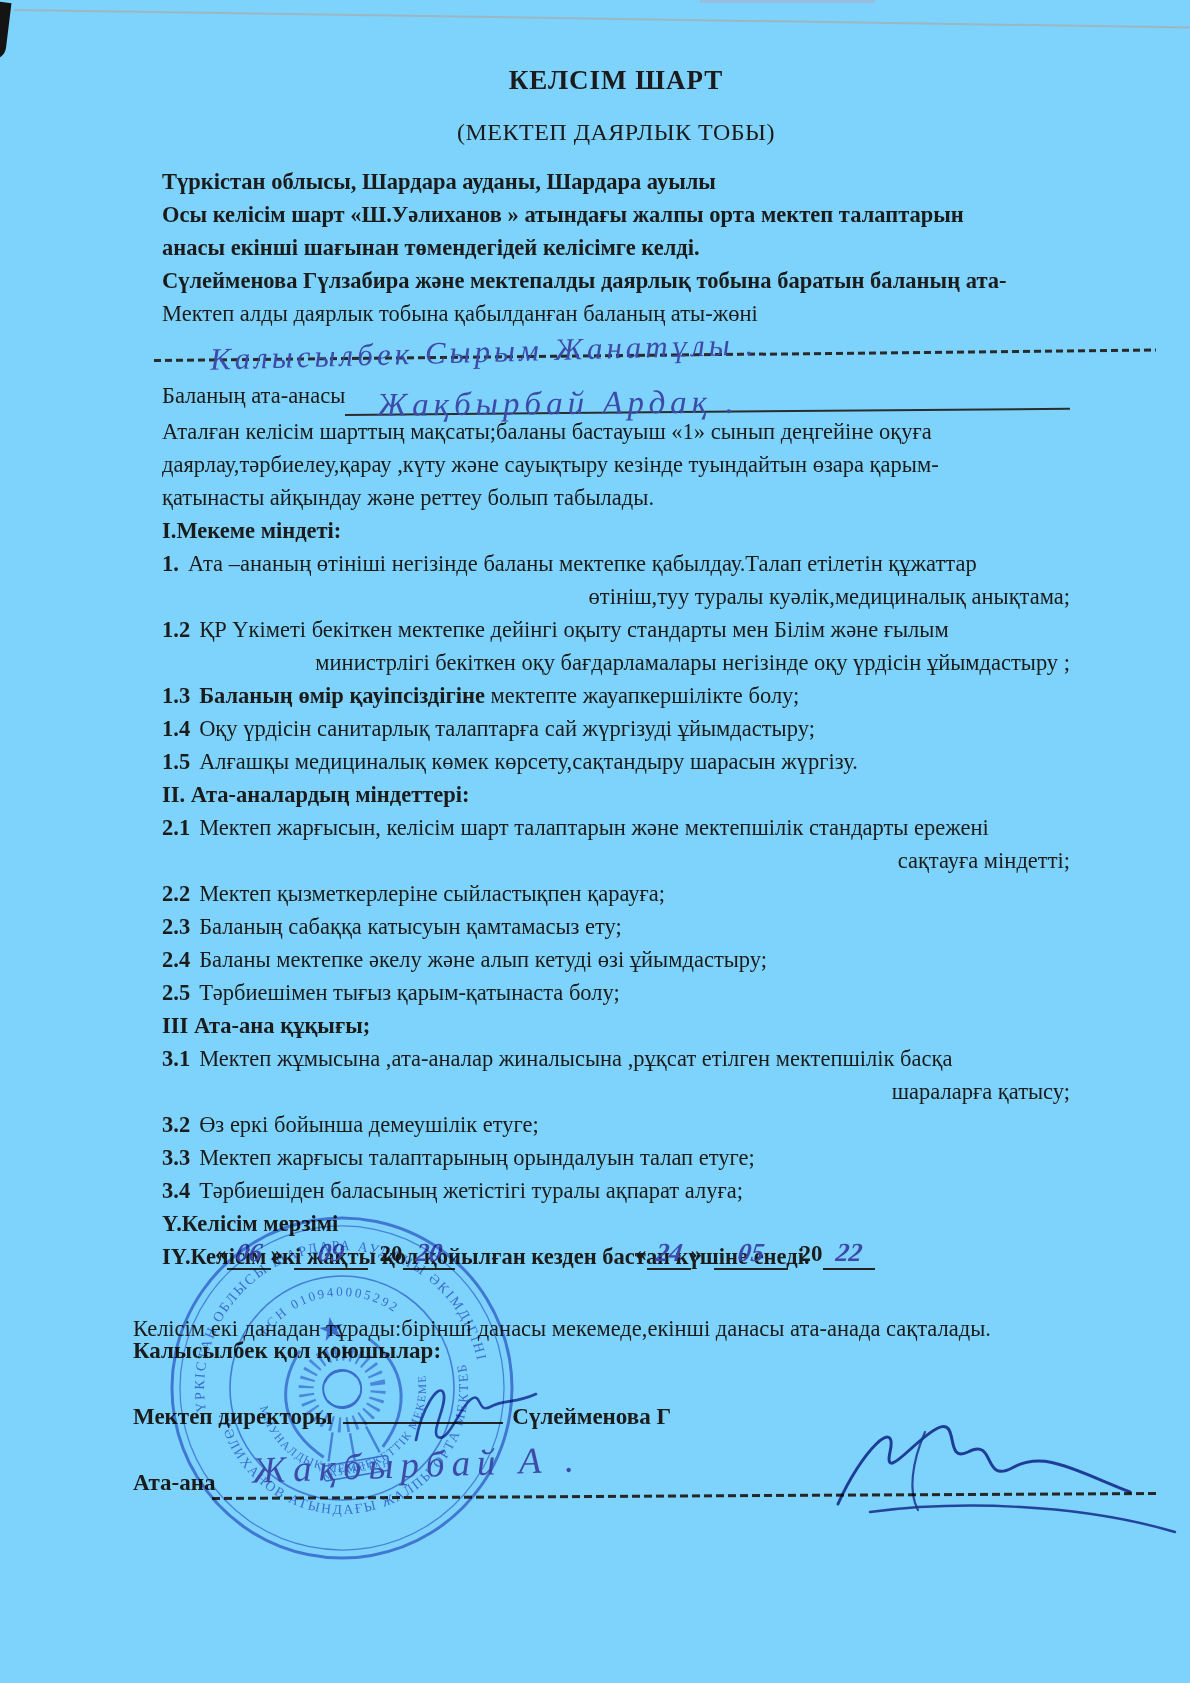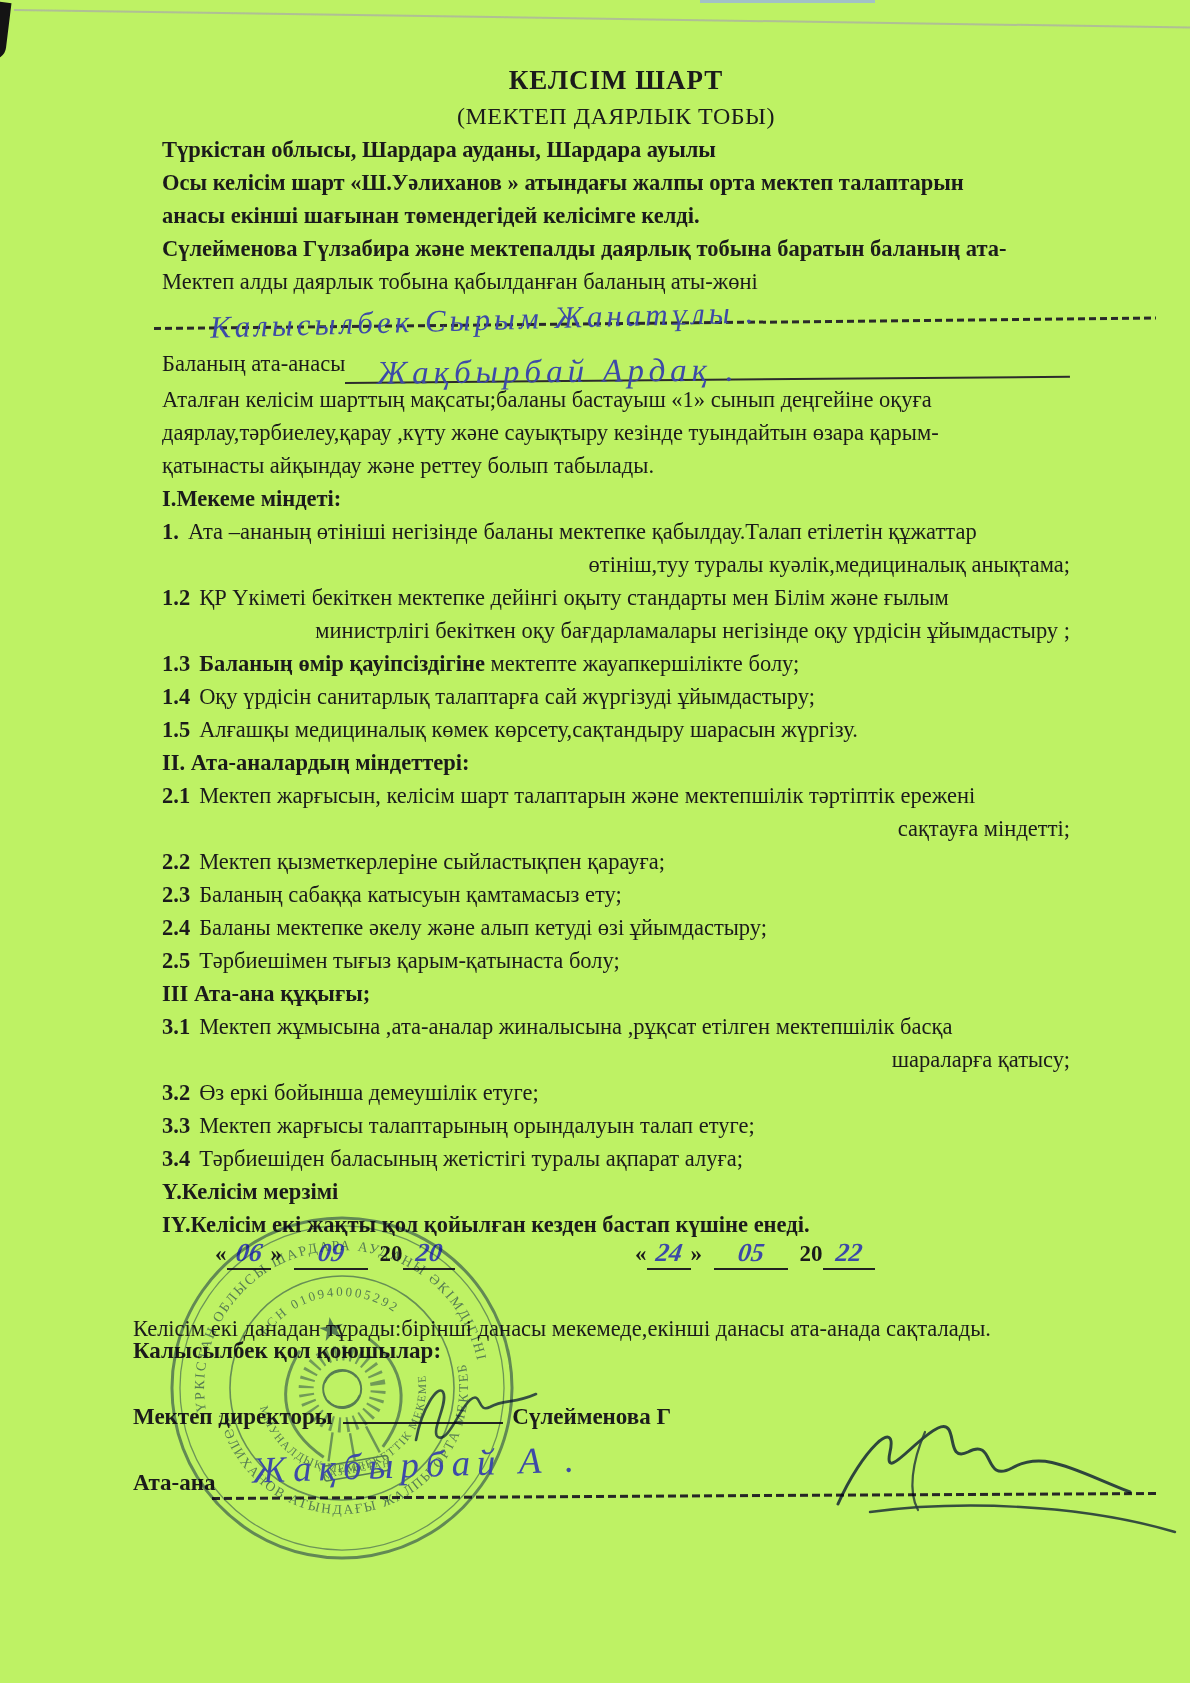--- a/index.html
+++ b/index.html
@@ -1,28 +1,28 @@
 <!DOCTYPE html>
 <html><head>
 <meta charset="utf-8">
 <style>
   html,body{margin:0;padding:0;background:#e8e8e8;}
-  .page{position:relative;width:1190px;height:1683px;background:#bef264;overflow:hidden;
+  .page{position:relative;width:1190px;height:1683px;background:#7dd3fc;overflow:hidden;
         font-family:"Liberation Serif",serif;color:#1b1b1b;}
   
   .scan-top-line{position:absolute;top:9px;left:14px;width:1190px;height:2px;background:#a9a9a9;
                  transform:rotate(0.85deg);transform-origin:left top;opacity:.7;}
   .corner-mark{position:absolute;top:2px;left:-7px;width:15px;height:58px;background:#141414;
                border-radius:0 0 14px 2px;transform:rotate(7deg);}
   .top-sliver{position:absolute;top:0;left:700px;width:175px;height:3px;background:#9db8d8;opacity:.85;}
 
   .content{position:absolute;top:62px;left:162px;width:908px;font-size:22.5px;line-height:33px;}
   .b{font-weight:bold;}
   h1{margin:0;font-size:27px;line-height:37px;text-align:center;font-weight:bold;letter-spacing:1px;}
-  h2{margin:0;font-size:24px;line-height:34px;text-align:center;font-weight:normal;letter-spacing:.5px;}
+  h2{margin:16px;font-size:24px;line-height:34px;text-align:center;font-weight:normal;letter-spacing:.5px;}
   p{margin:0;}
   .heading{font-weight:bold;}
   .item .num{font-weight:bold;margin-right:9px;}
   .item .emph{font-weight:bold;}
   .cont{margin:0;text-align:right;}
 
   
   .hw{font-style:italic;color:#3d4aa8;white-space:nowrap;}
   .child-row{position:relative;height:36px;}
   .child-dashes{position:absolute;bottom:4px;left:-8px;width:1002px;height:3px;
@@ -110,21 +110,21 @@
     <div class="item">
       <span class="num">1.4</span><span>Оқу үрдісін санитарлық талаптарға сай жүргізуді ұйымдастыру;</span>
     </div>
     <div class="item">
       <span class="num">1.5</span><span>Алғашқы медициналық көмек көрсету,сақтандыру шарасын жүргізу.</span>
     </div>
 
     <p class="heading">ІІ. Ата-аналардың міндеттері:</p>
 
     <div class="item">
-      <span class="num">2.1</span><span>Мектеп жарғысын, келісім шарт талаптарын  және мектепшілік тәртіптік ережені</span>
+      <span class="num">2.1</span><span>Мектеп жарғысын, келісім шарт талаптарын  және мектепшілік стандарты ережені</span>
       <p class="cont">сақтауға міндетті;</p>
     </div>
     <div class="item">
       <span class="num">2.2</span><span>Мектеп қызметкерлеріне сыйластықпен қарауға;</span>
     </div>
     <div class="item">
       <span class="num">2.3</span><span>Баланың сабаққа катысуын  қамтамасыз ету;</span>
     </div>
     <div class="item">
       <span class="num">2.4</span><span>Баланы мектепке әкелу және алып кетуді өзі ұйымдастыру;</span>

